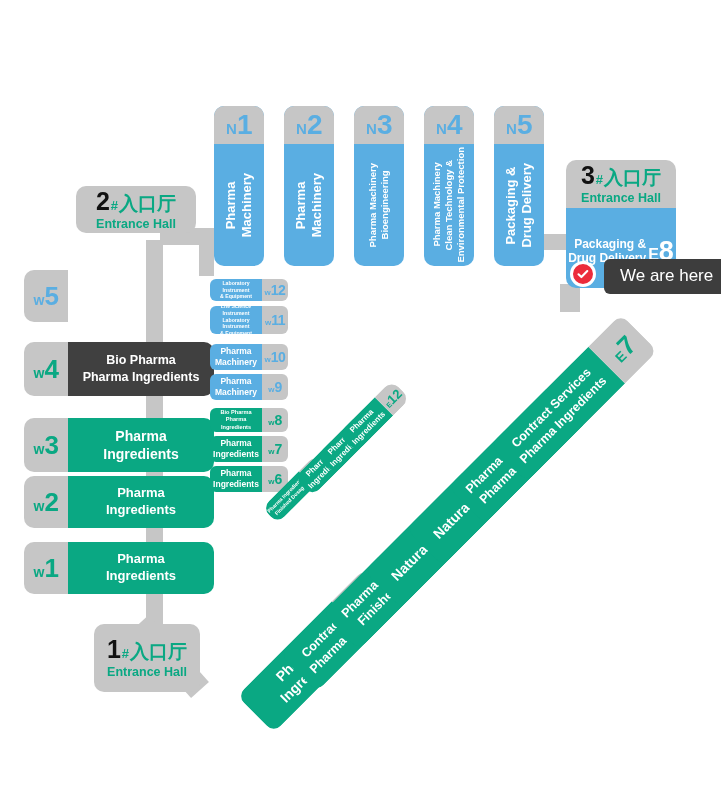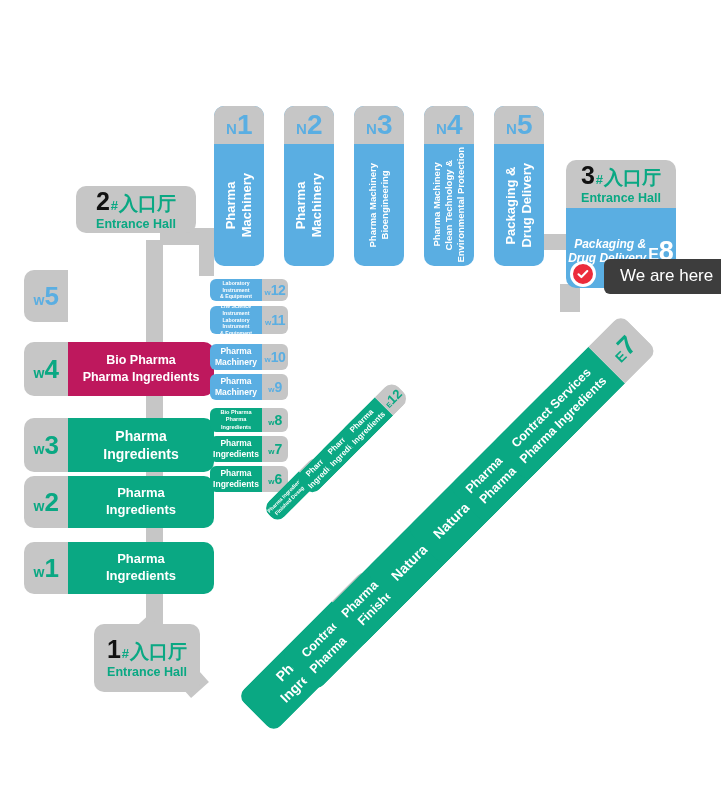--- a/index.html
+++ b/index.html
@@ -150,41 +150,41 @@
       <span class="enum">3</span>
       <span class="ehash">#</span>
       <span class="ecn">入口厅</span>
     </div>
     <div class="een">Entrance Hall</div>
   </div>
 
   <div style="position:absolute;left:566px;top:208px;width:110px;height:80px;
               background:#5aaee2;border-radius:0 0 10px 10px;
               display:flex;align-items:center;justify-content:center;gap:2px;padding-top:6px;box-sizing:border-box;">
-    <span style="color:#fff;font-weight:bold;font-size:12px;line-height:1.2;white-space:pre-line;text-align:right;font-style:italic;">Packaging &amp;
+    <span style="color:#fff;font-weight:bold;font-size:12px;line-height:1.2;white-space:pre-line;text-align:right;">Packaging &amp;
 Drug Delivery</span>
     <span style="display:flex;align-items:baseline;color:#fff;">
       <span style="font-size:16px;font-weight:bold;">E</span>
       <span style="font-size:27px;font-weight:bold;">8</span>
     </span>
   </div>
 
   <div class="whall" style="left:24px;top:270px;width:190px;height:52px;">
     <div class="tag" style="color:#5aaee2;">
       <span class="tagpre">w</span>
         <span class="tagnum">5</span>
     </div>
   </div>
 
   <div class="whall" style="left:24px;top:342px;width:190px;height:54px;">
     <div class="tag" style="color:#0aa883;">
       <span class="tagpre">w</span>
         <span class="tagnum">4</span>
     </div>
-    <div class="body" style="background:#be185d;">
+    <div class="body" style="background:#404040;">
       <span style="white-space:pre-line;font-size:12.5px;line-height:1.35;">Bio Pharma
 Pharma Ingredients</span>
     </div>
   </div>
 
   <div class="whall" style="left:24px;top:418px;width:190px;height:54px;">
     <div class="tag" style="color:#0aa883;">
       <span class="tagpre">w</span>
         <span class="tagnum">3</span>
     </div>

